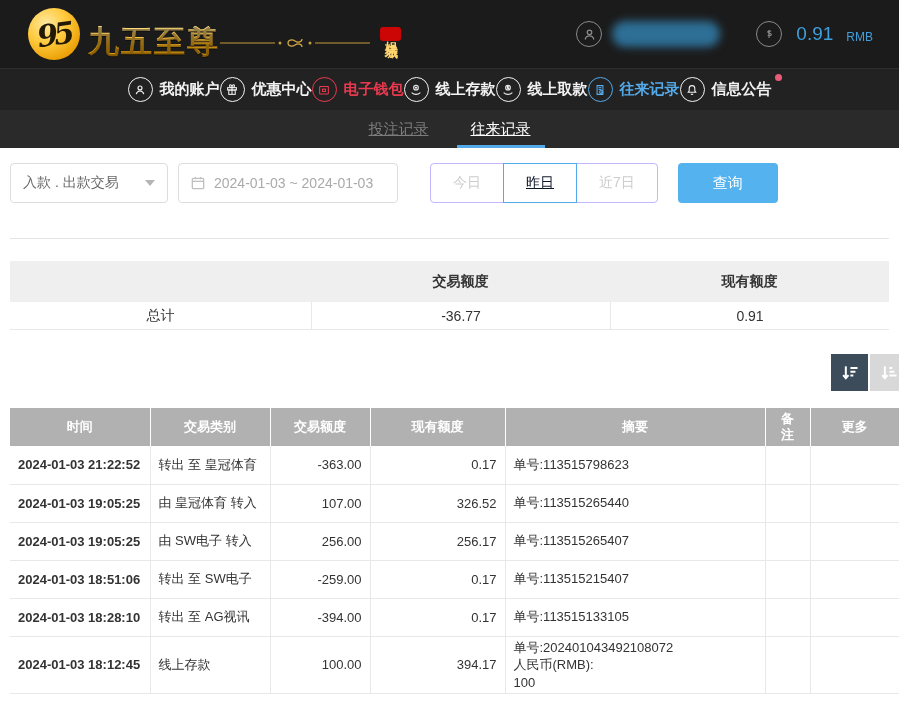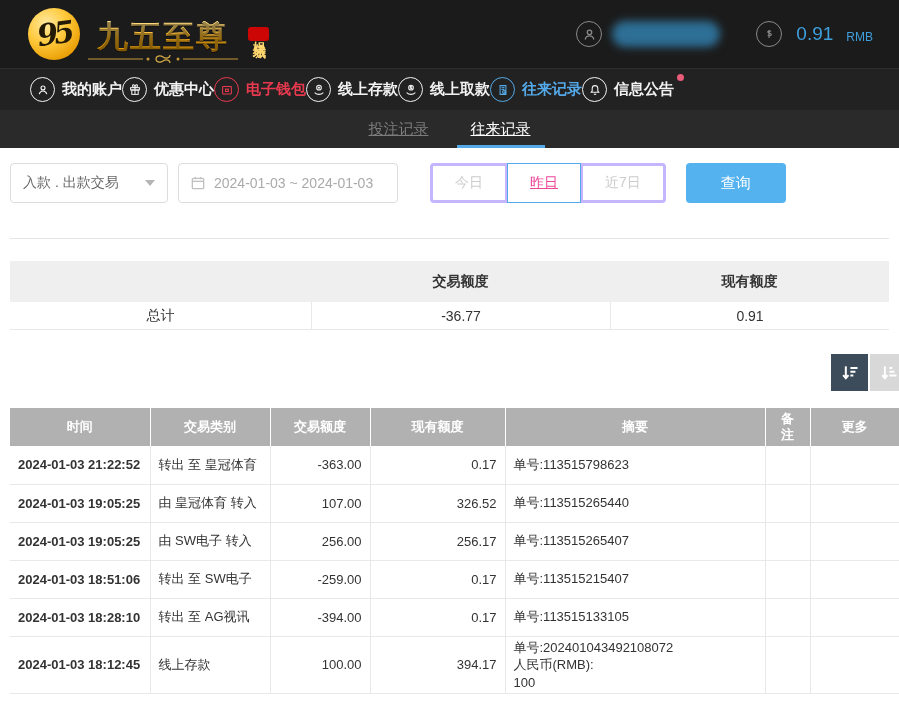--- a/index.html
+++ b/index.html
@@ -9,40 +9,40 @@
 
   
   .topbar { height:68px; background:#1b1b1b; display:flex; align-items:center;
     justify-content:space-between; padding:0 26px 0 28px; }
   .logo { display:flex; align-items:center; gap:8px; cursor:pointer; }
   .logo-badge { width:52px; height:52px; border-radius:50%;
     background:radial-gradient(circle at 35% 30%, #ffe9a0 0%, #ffc93c 40%, #e89b00 80%, #c47e00 100%);
     display:flex; align-items:center; justify-content:center; }
   .logo-badge span { font-family:"DejaVu Serif","Liberation Serif",serif; font-style:italic;
     font-weight:bold; font-size:30px; color:#231a05; letter-spacing:-4px; transform:rotate(-8deg); }
-  .logo-textwrap { display:flex; flex-direction:column; align-items:center;margin-top:17px; }
+  .logo-textwrap { display:flex; flex-direction:row; align-items:center;margin-top:17px; }
   .logo-brand { font-size:31px; font-weight:bold; letter-spacing:2px;
     background:linear-gradient(#ffe08a,#f7b019 55%,#d88f00);
     -webkit-background-clip:text; background-clip:text; color:transparent;
     text-shadow:0 1px 0 rgba(0,0,0,.4); line-height:1.05; }
   .logo-flourish { margin-top:1px; }
   .logo-tag { background:#cc0505; border-radius:3px; padding:4px 3px;
     color:#ffd76e; font-size:13px; font-weight:bold; line-height:1.15;
     writing-mode:vertical-rl; text-orientation:upright; letter-spacing:2px; margin-left:2px; }
   .user-area { display:flex; align-items:center; gap:10px; }
   .icon-ring { width:26px; height:26px; border:1.5px solid #8a8a8a; border-radius:50%;
     display:flex; align-items:center; justify-content:center; color:#8a8a8a; flex:0 0 auto; }
   .blur-name { width:108px; height:26px; border-radius:13px; background:#2e6f96;
     filter:blur(4px); margin-right:26px; }
   .balance-num { color:#3f9fdc; font-size:19px; margin-left:4px; }
   .balance-cur { color:#3f9fdc; font-size:12px; margin-left:3px; padding-top:5px; }
 
   
   .navbar { height:42px; background:#222; border-top:1px solid #2e2e2e;
-    display:flex; align-items:center; justify-content:flex-start; padding:0 30px; }
+    display:flex; align-items:center; justify-content:center; padding:0 30px; }
   .nav-item { display:flex; align-items:center; gap:7px; color:#f2f2f2;
     font-size:15px; font-weight:bold; cursor:pointer; white-space:nowrap; position:relative; }
   .nav-item .nav-ring { width:25px; height:25px; border:1.5px solid currentColor; border-radius:50%;
     display:flex; align-items:center; justify-content:center; }
   .nav-item.red { color:#e9394f; }
   .nav-item.blue { color:#54a9e8; }
   .nav-dot { position:absolute; right:-10px; top:-3px; width:7px; height:7px;
     border-radius:50%; background:#e85c7a; }
 
   
@@ -58,26 +58,26 @@
   .filter-row { display:flex; align-items:center; padding:15px 10px 16px; gap:10px; }
   .f-select { width:158px; height:40px; border:1px solid #ddd; border-radius:4px;
     display:flex; align-items:center; justify-content:space-between; padding:0 12px;
     color:#666; font-size:14px; cursor:pointer; }
   .caret-down { width:0; height:0; border-left:5px solid transparent;
     border-right:5px solid transparent; border-top:6px solid #b5b5b5; }
   .f-date { width:220px; height:40px; border:1px solid #ddd; border-radius:4px;
     display:flex; align-items:center; gap:8px; padding:0 11px; color:#aaa; font-size:14px;
     cursor:pointer; }
   .quick-group { display:flex; margin-left:22px; }
-  .q-btn { height:40px; padding:0 22px; border:3px solid #c4b5fd; background:#fff;
+  .q-btn { height:40px; padding:0 22px; border:1px solid #c4b5fd; background:#fff;
     color:#ccc; font-size:14px; display:flex; align-items:center; cursor:pointer; }
   .q-btn + .q-btn { margin-left:-1px; }
   .q-btn:first-child { border-radius:4px 0 0 4px; }
   .q-btn:last-child { border-radius:0 4px 4px 0; }
-  .q-btn.active { border:1px solid #54a9e8; color:#ec4899; z-index:2;text-decoration:underline; }
+  .q-btn.active { border:1px solid #54a9e8; color:#0f172a; z-index:2;text-decoration:underline; }
   .search-btn { margin-left:10px; width:100px; height:40px; background:#54b2ef; color:#fff;
     font-size:15px; border:none; border-radius:4px; cursor:pointer; }
   .divider { border-top:1px solid #e5e5e5; margin:19px 10px 0; }
 
   
   .sum-table { margin:22px 10px 0; font-size:14px; color:#333; }
   .sum-head { display:flex; background:#efefef; height:41px; align-items:center; }
   .sum-row { display:flex; background:#fff; height:28px; align-items:center;
     border-bottom:1px solid #e8e8e8; }
   .sum-c1 { width:301px; text-align:center; }

